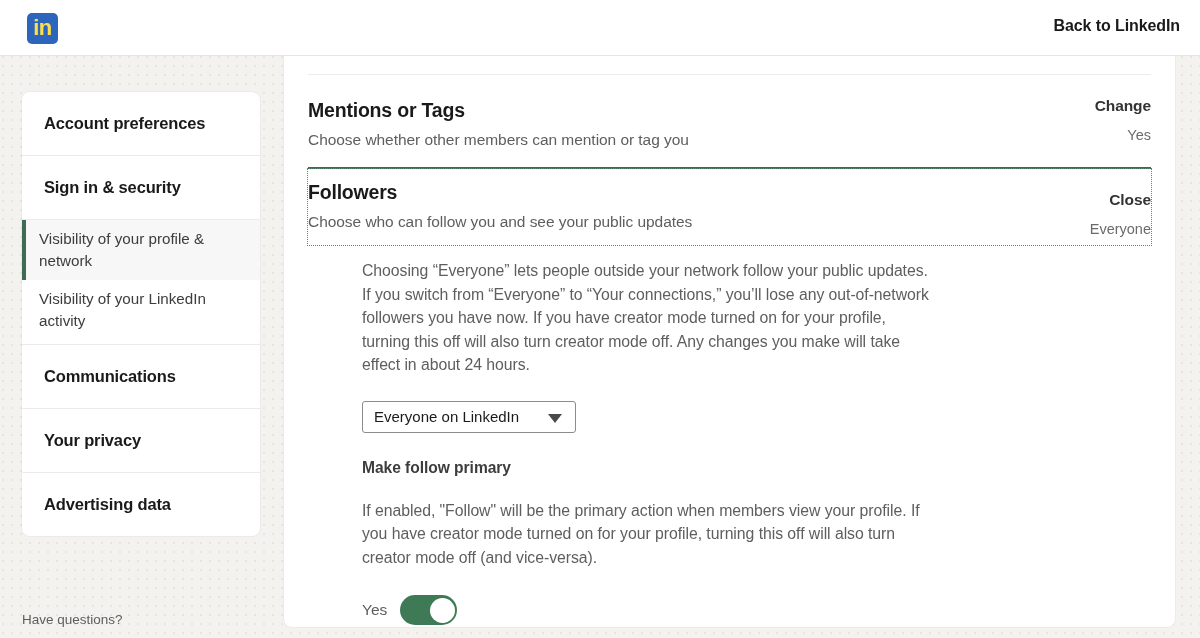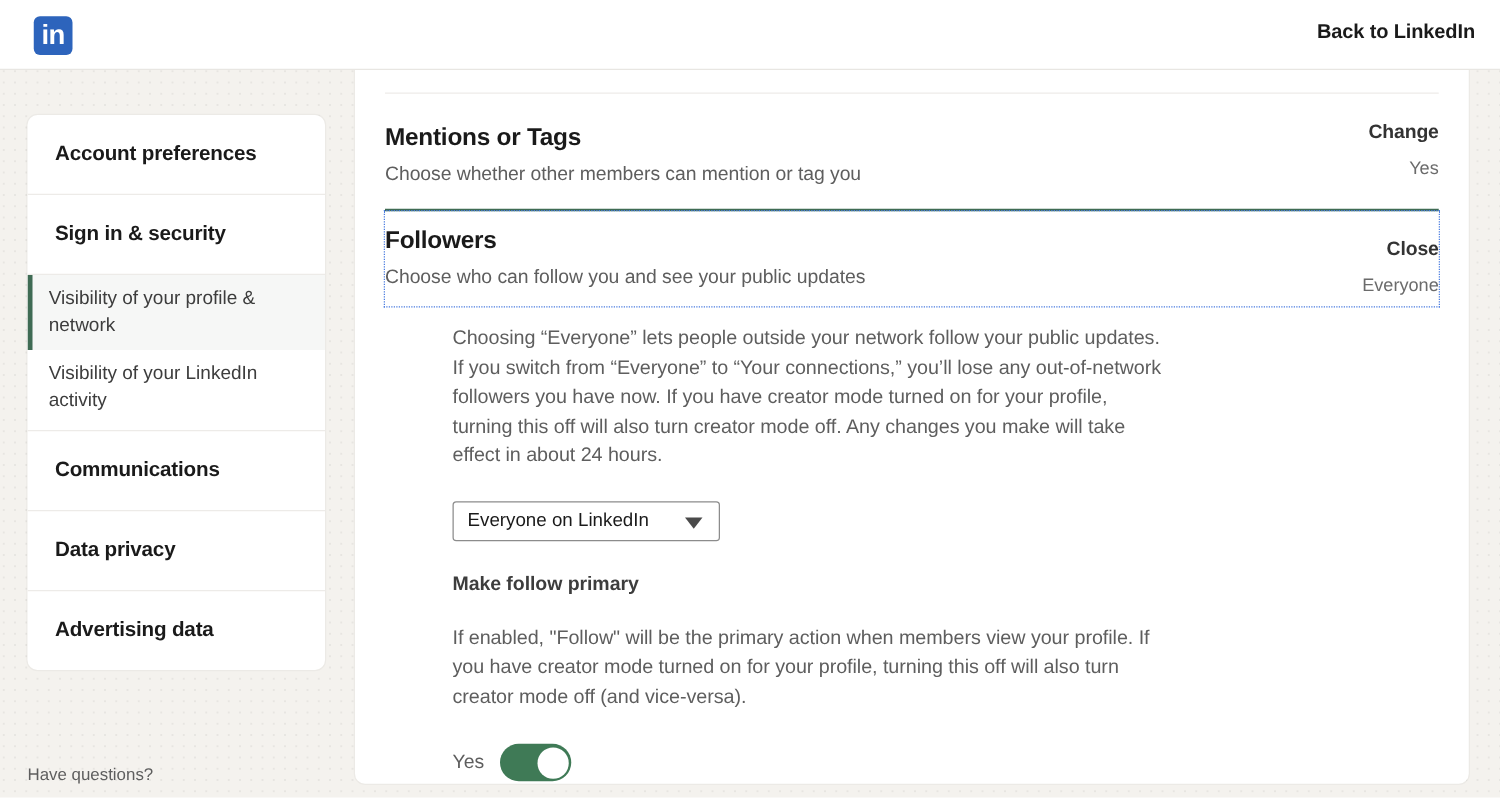--- a/index.html
+++ b/index.html
@@ -31,21 +31,21 @@
     z-index: 20;
   }
   .logo {
     position: absolute;
     left: 27px;
     top: 13px;
     width: 31px;
     height: 31px;
     background: #2d64bc;
     border-radius: 5px;
-    color: #ffffff;
+    color: #fde047;
     font-size: 22px;
     font-weight: bold;
     line-height: 30px;
     text-align: center;
     letter-spacing: -0.5px;
   }
   .back-link {
     position: absolute;
     right: 20px;
     top: 17px;
@@ -294,21 +294,21 @@
         <span>Visibility of your LinkedIn activity</span>
       </div>
     </div>
   </div>
 
   <div class="side-section">
     <div class="side-head">Communications</div>
   </div>
 
   <div class="side-section">
-    <div class="side-head">Data privacy</div>
+    <div class="side-head">Your privacy</div>
   </div>
 
   <div class="side-section">
     <div class="side-head">Advertising data</div>
   </div>
 
 </nav>
 
 <div class="have-questions">Have questions?</div>
 

